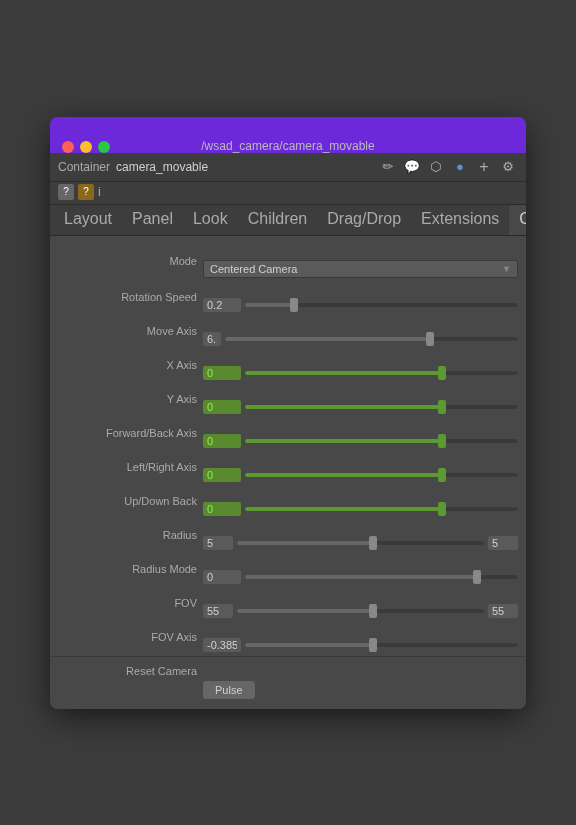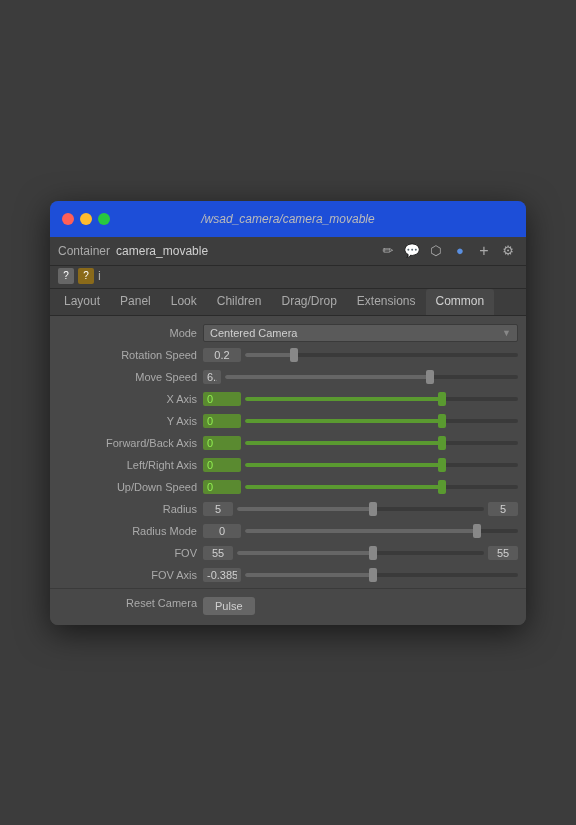--- a/index.html
+++ b/index.html
@@ -14,27 +14,26 @@
       min-height: 100vh;
     }
     .window {
       width: 476px;
       background: #454545;
       border-radius: 8px;
       box-shadow: 0 8px 32px rgba(0,0,0,0.6);
       overflow: hidden;
     }
     .titlebar {
-      background: #1d4ed8;
+      background: #6d28d9;
       height: 36px;
       display: flex;
-      align-items: center;
+      align-items: flex-end;
       padding: 0 12px;
       position: relative;
-      font-style: italic;
     }
     .traffic-lights {
       display: flex;
       gap: 6px;
       align-items: center;
     }
     .traffic-light {
       width: 12px;
       height: 12px;
       border-radius: 50%;
@@ -114,21 +113,21 @@
       cursor: pointer;
     }
     .tabs {
       background: #3d3d3d;
       display: flex;
       border-bottom: 1px solid #2a2a2a;
       padding: 0 4px;
     }
     .tab {
       padding: 5px 10px;
-      font-size: 12px;
+      font-size: 16px;
       color: #aaa;
       cursor: pointer;
       border-bottom: 2px solid transparent;
       text-align: center;
     }
     .tab.active {
       color: #d0d0d0;
       background: #484848;
       border-radius: 3px 3px 0 0;
     }
@@ -162,20 +161,21 @@
       font-size: 11px;
       width: 145px;
       flex-shrink: 0;
       padding-right: 6px;
     }
     .field-value {
       flex: 1;
       display: flex;
       align-items: center;
       gap: 4px;
+      margin-top: 16px;
     }
     .dropdown {
       flex: 1;
       background: #5a5a5a;
       border: 1px solid #3a3a3a;
       border-radius: 2px;
       padding: 2px 6px;
       color: #d0d0d0;
       font-size: 11px;
       display: flex;
@@ -191,21 +191,21 @@
       gap: 4px;
     }
     .num-input {
       width: 38px;
       background: #5a5a5a;
       border: none;
       border-radius: 2px;
       color: #d0d0d0;
       font-size: 11px;
       padding: 1px 4px;
-      text-align: center;
+      text-align: left;
     }
     .num-input-green {
       width: 38px;
       background: #5a8a30;
       border: none;
       border-radius: 2px;
       color: #90ee50;
       font-size: 11px;
       padding: 1px 4px;
       text-align: left;
@@ -325,21 +325,21 @@
           <input class="num-input" type="text" value="0.2" style="width: 38px;">
           <div class="slider-track">
             <div class="slider-fill" style="width:18%"></div>
             <div class="slider-thumb" style="left:18%"></div>
           </div>
         </div>
       </div>
     </div>
 
     <div class="field-row">
-      <div class="field-label">Move Speed</div>
+      <div class="field-label">Move Axis</div>
       <div class="field-value">
         <div class="slider-container">
           <input class="num-input" type="text" value="6.23" style="width: 18px;">
           <div class="slider-track">
             <div class="slider-fill" style="width:70%"></div>
             <div class="slider-thumb" style="left:70%"></div>
           </div>
         </div>
       </div>
     </div>
@@ -390,21 +390,21 @@
           <input class="num-input-green" type="text" value="0" style="">
           <div class="slider-track">
             <div class="slider-fill-green" style="width:72%"></div>
             <div class="slider-thumb" style="left:72%; background:#5a9a30;"></div>
           </div>
         </div>
       </div>
     </div>
 
     <div class="field-row">
-      <div class="field-label">Up/Down Speed</div>
+      <div class="field-label">Up/Down Back</div>
       <div class="field-value">
         <div class="slider-container">
           <input class="num-input-green" type="text" value="0" style="">
           <div class="slider-track">
             <div class="slider-fill-green" style="width:72%"></div>
             <div class="slider-thumb" style="left:72%; background:#5a9a30;"></div>
           </div>
         </div>
       </div>
     </div>

